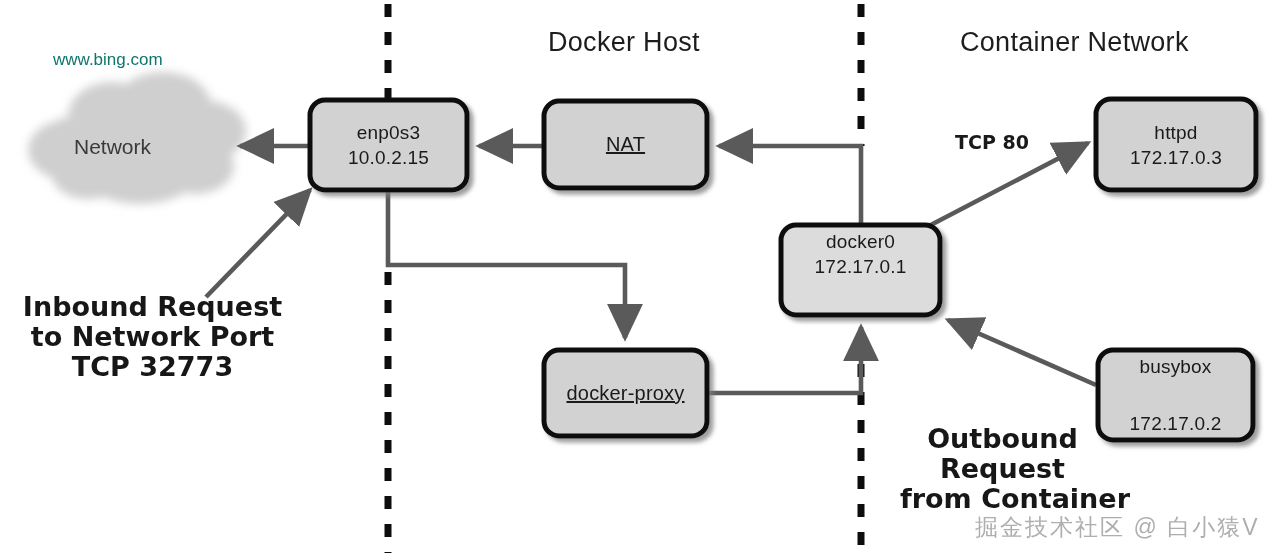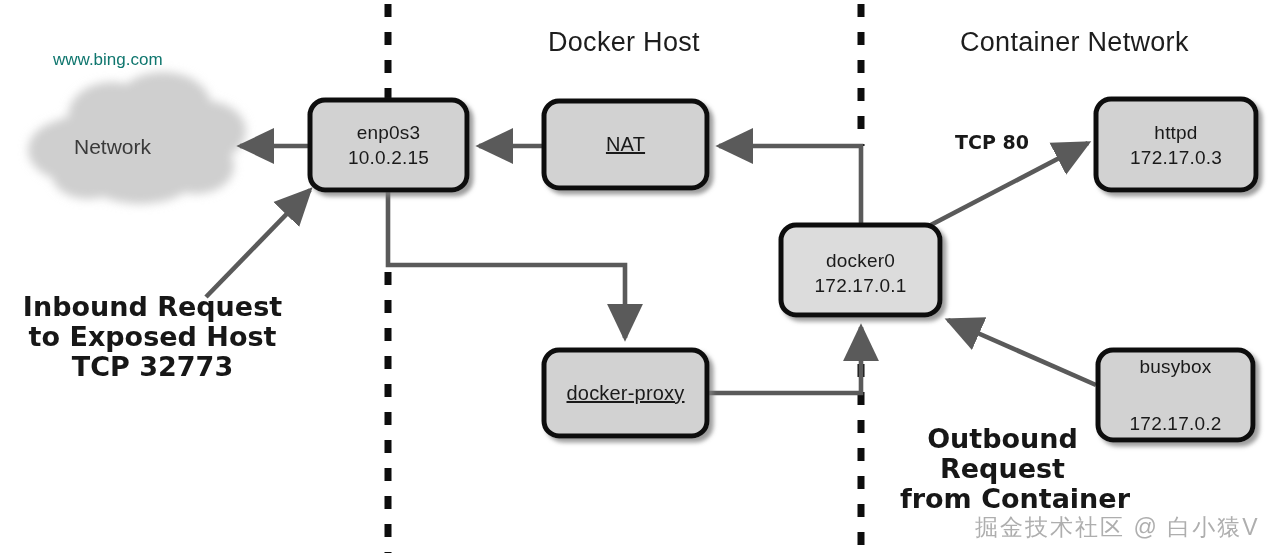--- a/index.html
+++ b/index.html
@@ -158,40 +158,40 @@
   </div>
 
   <div class="node-label single" style="left:544px;top:101px;width:163px;height:87px;">
     <span class="l1">NAT</span>
   </div>
 
   <div class="node-label single" style="left:544px;top:350px;width:163px;height:86px;">
     <span class="l1">docker-proxy</span>
   </div>
 
-  <div class="node-label" style="left:781px;top:228px;width:159px;height:90px;">
+  <div class="node-label" style="left:781px;top:209px;width:159px;height:90px;">
     <span class="l1">docker0</span>
     <span class="l2">172.17.0.1</span>
   </div>
 
   <div class="node-label" style="left:1096px;top:99px;width:160px;height:91px;">
     <span class="l1">httpd</span>
     <span class="l2">172.17.0.3</span>
   </div>
 
   <div class="node-label" style="left:1098px;top:350px;width:155px;height:90px;gap:32px;">
     <span class="l1">busybox</span>
     <span class="l2">172.17.0.2</span>
   </div>
 
   <div class="small-label" style="left:955px;top:131px;text-align:center;">TCP 80</div>
 
   <div class="anno" style="left:15px;top:292px;width:275px;">
     <div>Inbound Request</div>
-    <div>to Exposed Host</div>
+    <div>to Network Port</div>
     <div>TCP  32773</div>
   </div>
 
   <div class="anno" style="left:900px;top:424px;width:205px;">
     <div>Outbound</div>
     <div>Request</div>
     <div>from Container</div>
   </div>
 
   <div class="watermark" style="left:975px;top:512px;">掘金技术社区 @ 白小猿V</div>

